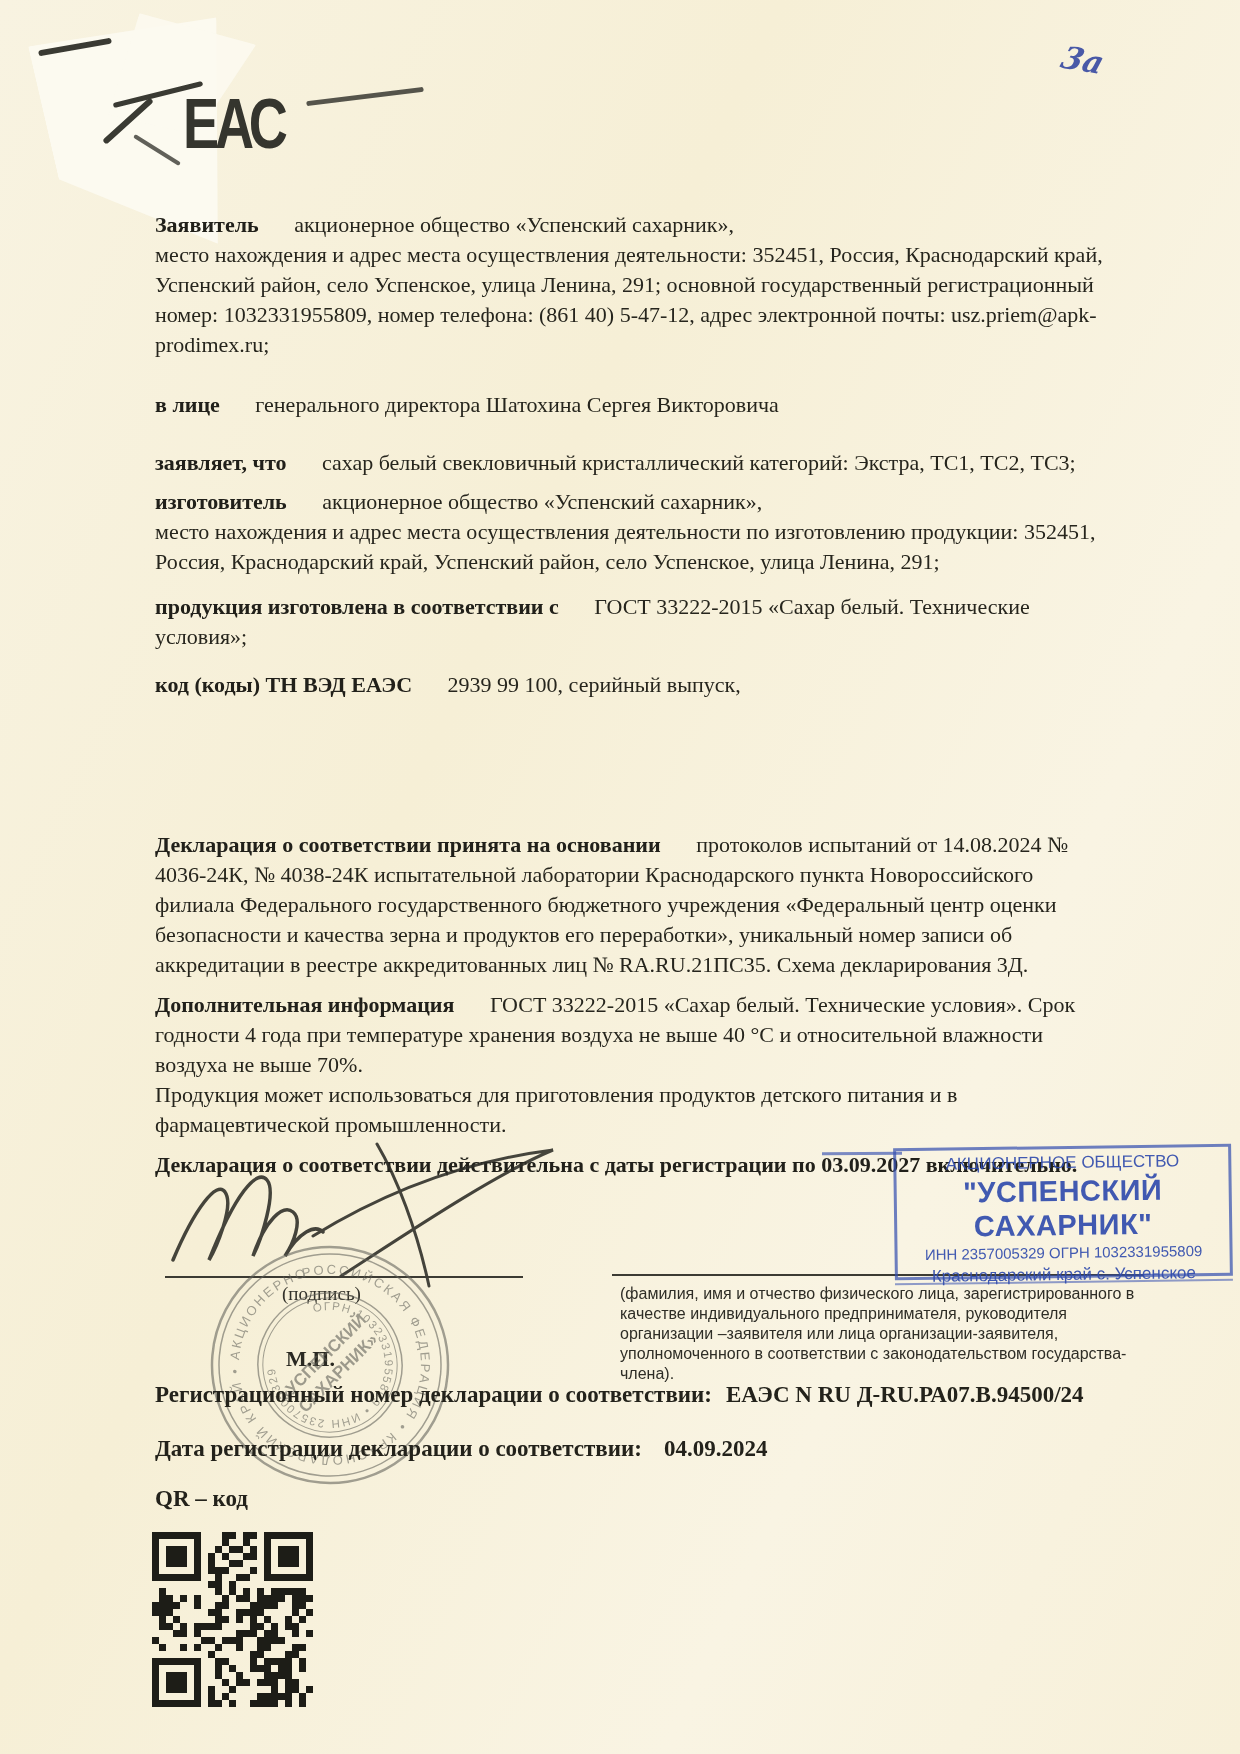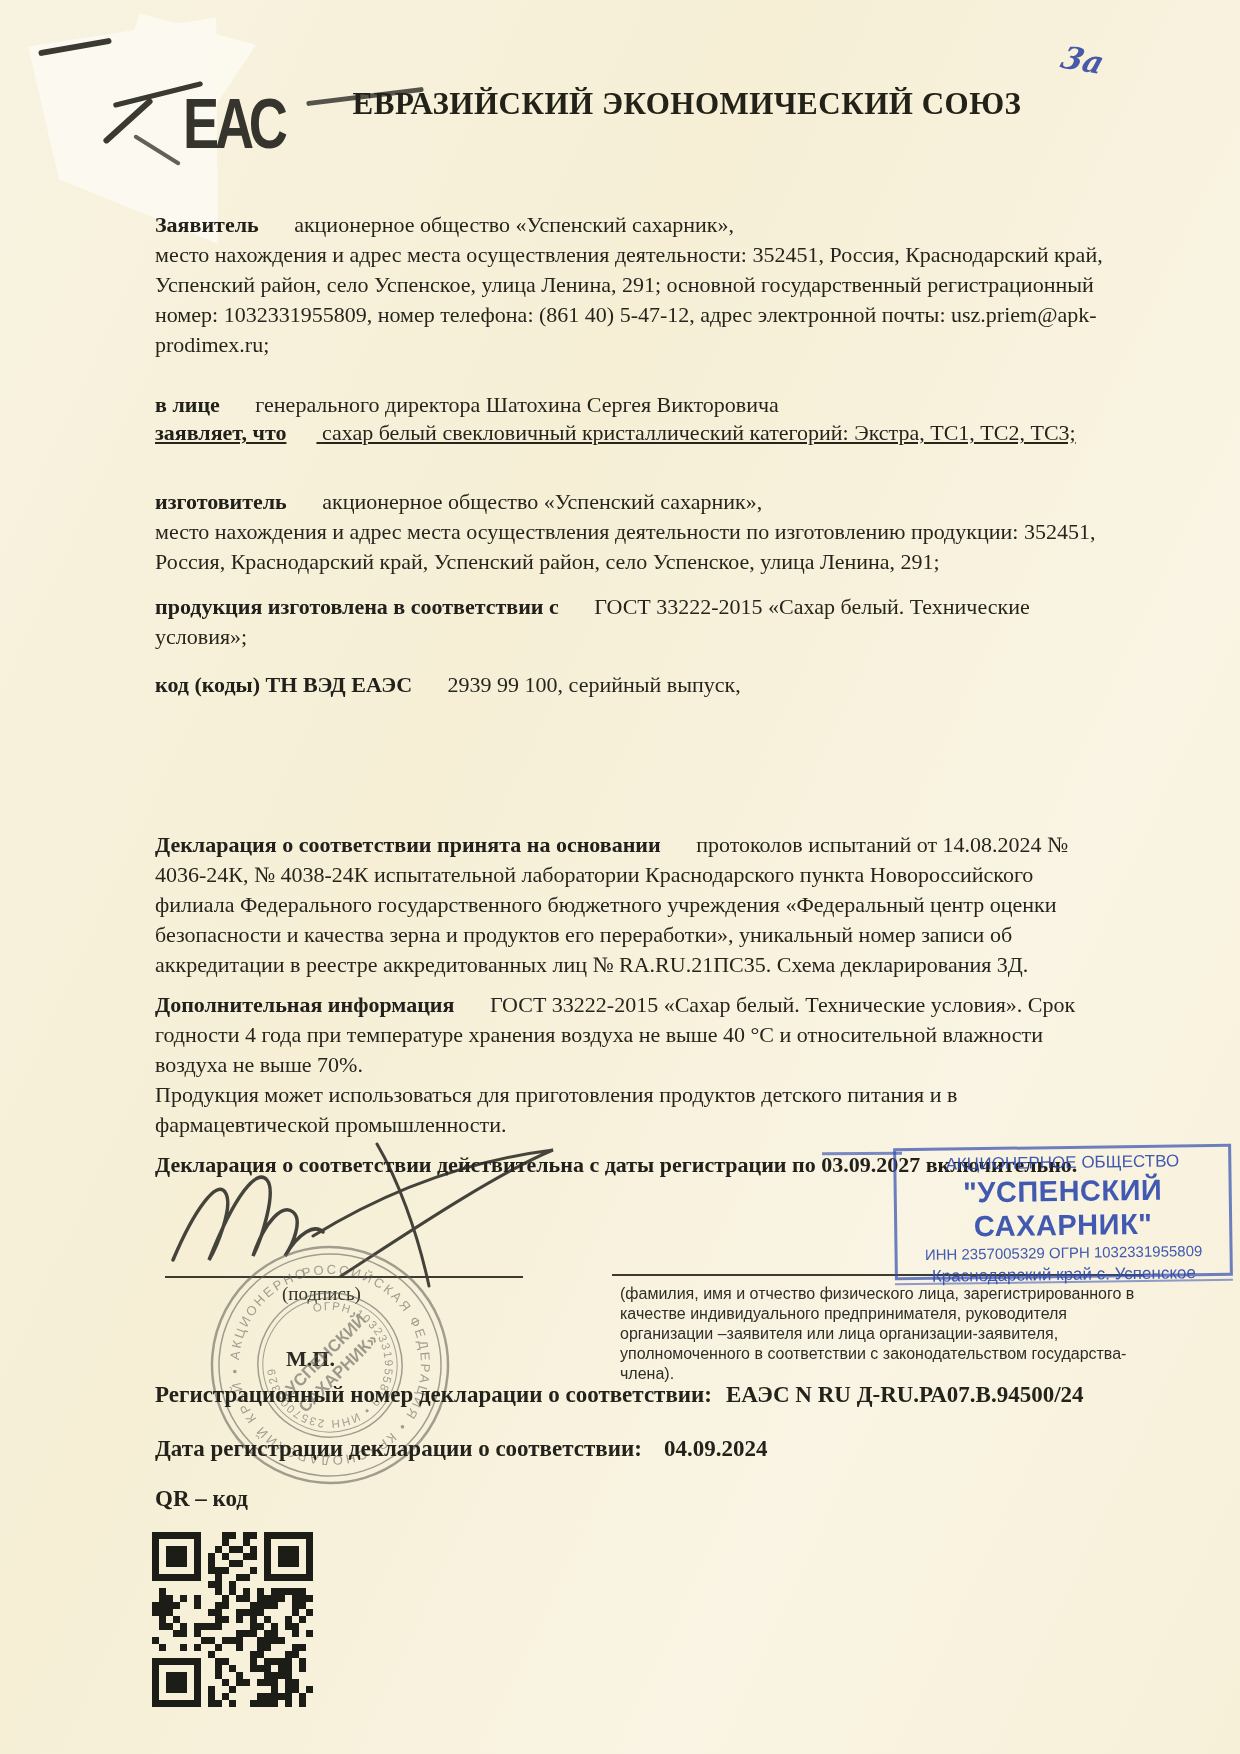--- a/index.html
+++ b/index.html
@@ -73,35 +73,34 @@
   <div class="torn t2"></div>
   <div class="slash" style="left:38px;top:44px;width:74px;height:6px;transform:rotate(-10deg);"></div>
   <div class="slash" style="left:96px;top:118px;width:64px;height:6px;transform:rotate(-42deg);"></div>
   <div class="slash" style="left:112px;top:92px;width:92px;height:5px;transform:rotate(-14deg);"></div>
   <div class="slash" style="left:130px;top:148px;width:54px;height:4px;transform:rotate(32deg);opacity:.8;"></div>
   <div class="slash" style="left:306px;top:94px;width:118px;height:5px;transform:rotate(-7deg);background:#55544b;"></div>
 
   <div class="eac-logo">ЕАС</div>
   <div class="hand-mark">3а</div>
   <div class="title-block">
-    <div class="title-line">ЕВРАЗИЙСКИЙ ЭКОНОМИЧЕСКИЙ СОЮЗ</div>
   </div>
 
   <p class="para" style="top:188px;">
     <span class="lbl">Заявитель</span>
     <span>акционерное общество «Успенский сахарник»,</span>
     <span class="blockline">место нахождения и адрес места осуществления деятельности: 352451, Россия, Краснодарский край, Успенский район, село Успенское, улица Ленина, 291; основной государственный регистрационный номер: 1032331955809, номер телефона: (861 40) 5-47-12, адрес электронной почты: usz.priem@apk-prodimex.ru;</span>
   </p>
 
   <p class="para" style="top:368px;">
     <span class="lbl">в лице</span>
     <span>генерального директора Шатохина Сергея Викторовича</span>
   </p>
 
-  <p class="para nowrap" style="top:396px;text-decoration:underline;">
+  <p class="para nowrap" style="top:426px;">
     <span class="lbl">заявляет, что</span>
     <span>сахар белый свекловичный кристаллический категорий: Экстра, ТС1, ТС2, ТС3;</span>
   </p>
 
   <p class="para" style="top:465px;">
     <span class="lbl">изготовитель</span>
     <span>акционерное общество «Успенский сахарник»,</span>
     <span class="blockline">место нахождения и адрес места осуществления деятельности по изготовлению продукции: 352451, Россия, Краснодарский край, Успенский район, село Успенское, улица Ленина, 291;</span>
   </p>
 

